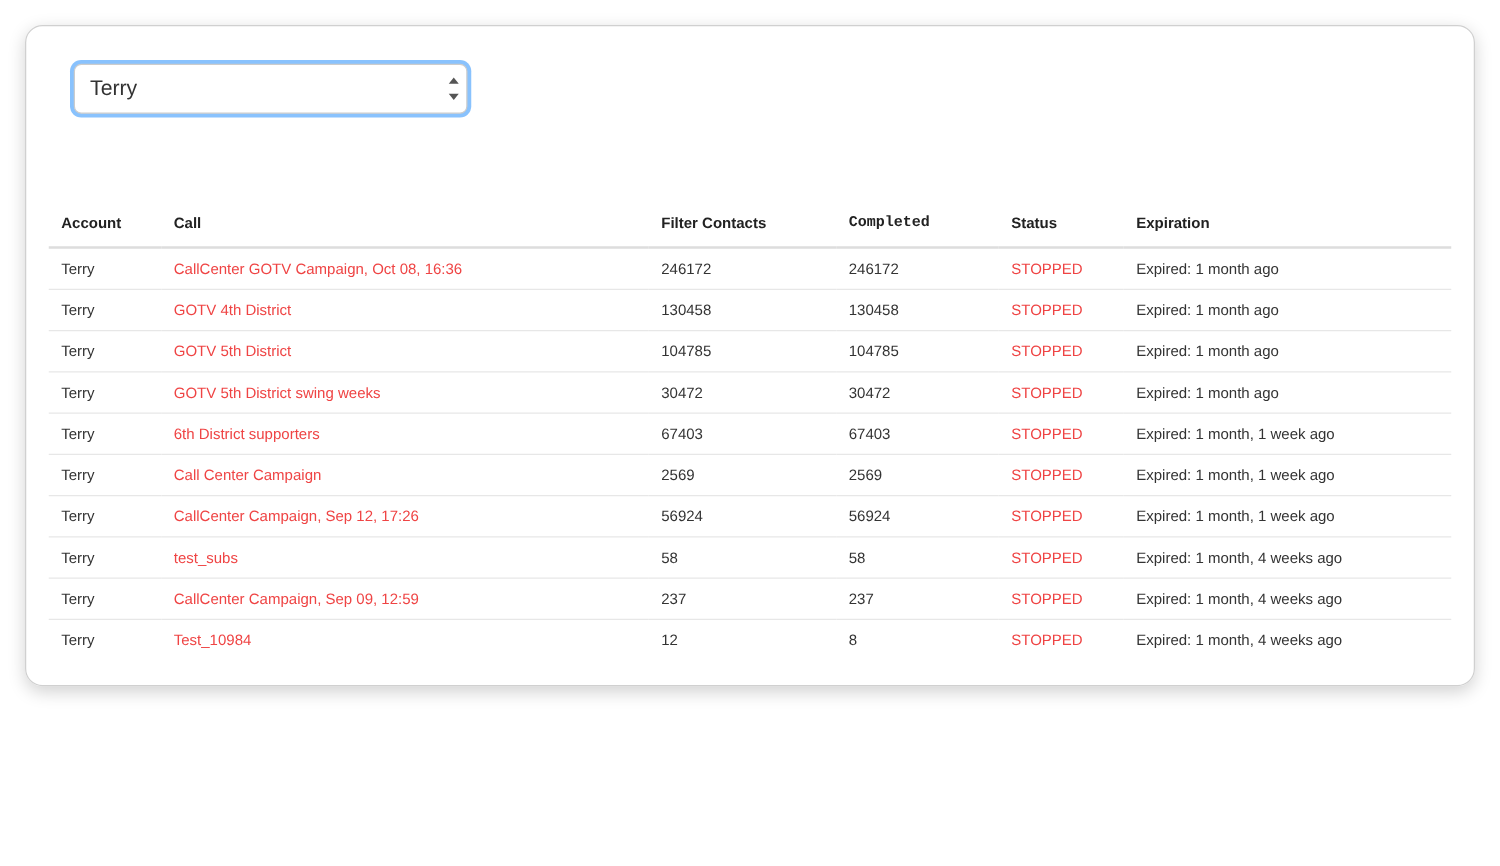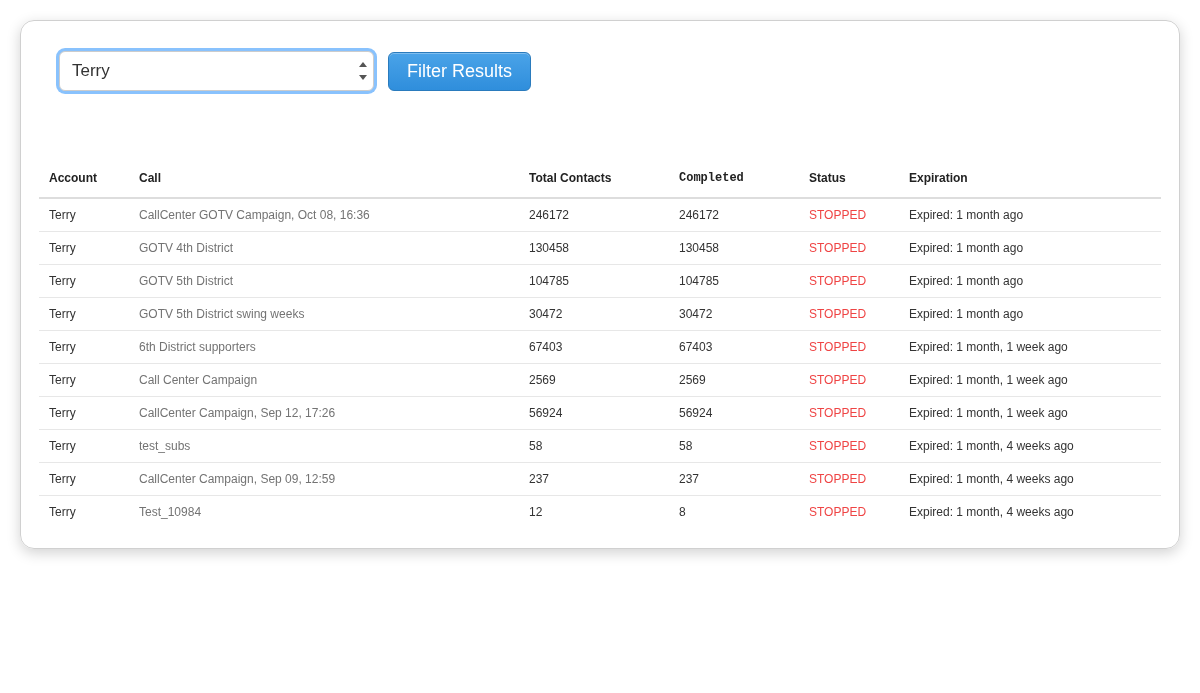--- a/index.html
+++ b/index.html
@@ -119,21 +119,21 @@
     border-bottom: 2px solid #ddd;
   }
   table.data td {
     padding: 9px 10px;
     border-top: 1px solid #e7e7e7;
     color: #333;
     vertical-align: middle;
     white-space: nowrap;
   }
   table.data a.name-link {
-    color: #737373;
+    color: #ef4444;
     text-decoration: none;
     margin-top: 38px;
   }
   .status-stopped {
     color: #ef4444;
     font-weight: 400;
   }
   .col-account { width: 90px; }
   .col-name    { width: 390px; }
   .col-total   { width: 150px; }
@@ -148,30 +148,29 @@
   <div class="filter-row">
     <div class="select-wrap">
       <div class="select-field">
         <span>Terry</span>
       </div>
       <div class="stepper">
         <span class="tri-up"></span>
         <span class="tri-down"></span>
       </div>
     </div>
-    <button class="btn-primary">Filter Results</button>
   </div>
 
 
   <table class="data">
     <thead>
       <tr>
         <th class="col-account">Account</th>
         <th class="col-name">Call</th>
-        <th class="col-total">Total Contacts</th>
+        <th class="col-total">Filter Contacts</th>
         <th class="col-comp">Completed</th>
         <th class="col-status">Status</th>
         <th>Expiration</th>
       </tr>
     </thead>
     <tbody id="tbody">
         <tr>
           <td>Terry</td>
           <td><a href="#" class="name-link">CallCenter GOTV Campaign, Oct 08, 16:36</a></td>
           <td>246172</td>

